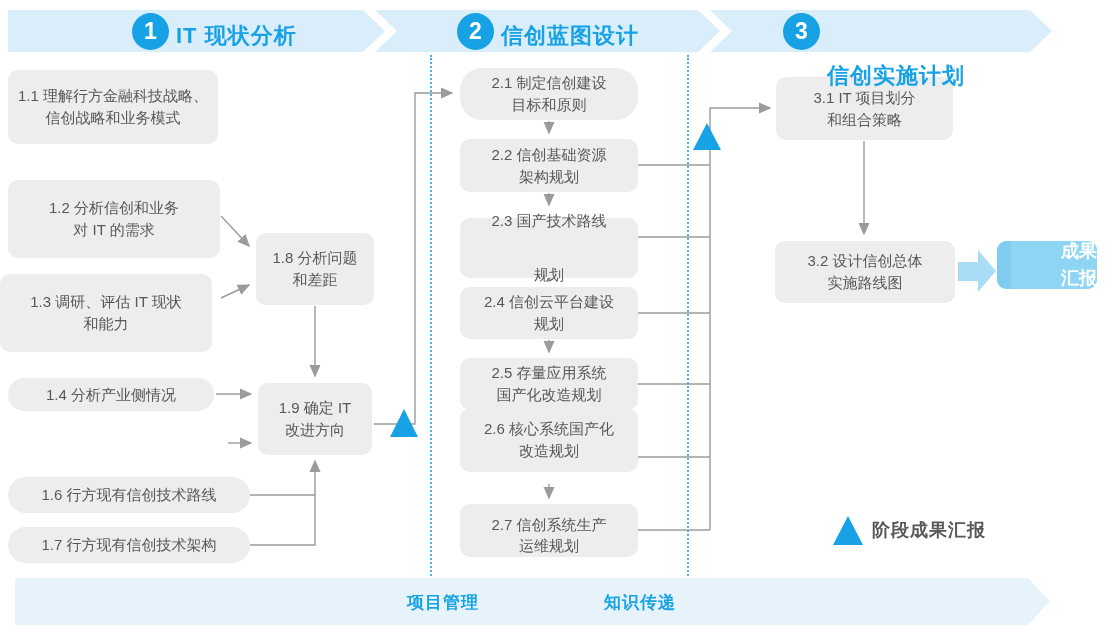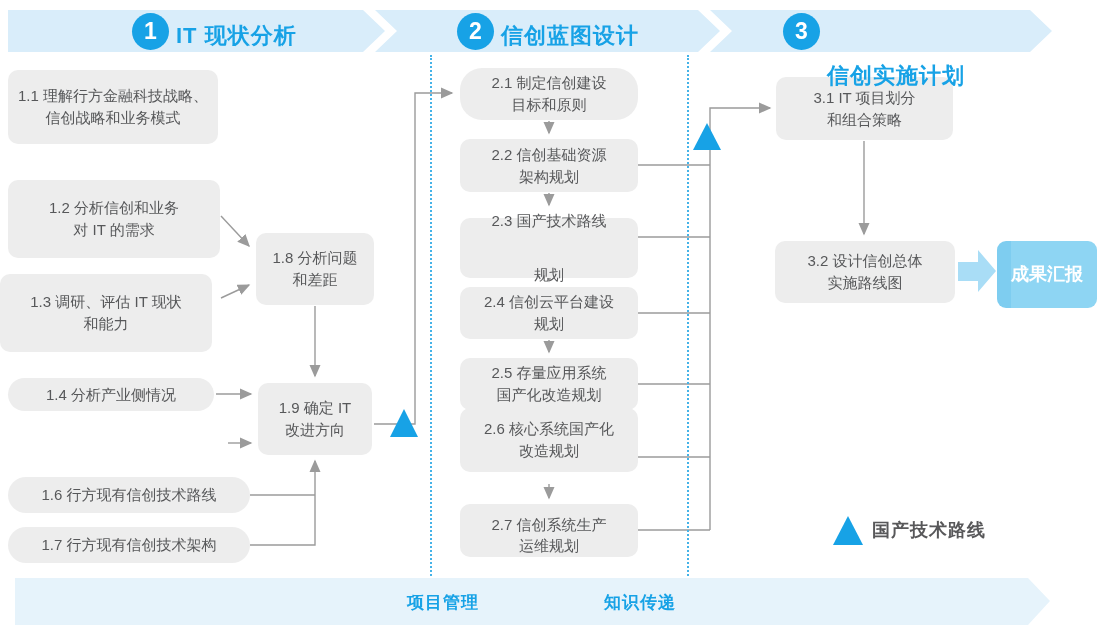--- a/index.html
+++ b/index.html
@@ -12,24 +12,24 @@
   .pill{border-radius:18px;}
   .hdr-circle{position:absolute;z-index:4;width:37px;height:37px;border-radius:50%;
        background:#17A2E6;color:#ffffff;font-weight:bold;font-size:23px;
        display:flex;align-items:center;justify-content:center;}
   .hdr-title{position:absolute;z-index:4;color:#17A2E6;font-weight:bold;font-size:22px;
        letter-spacing:1px;white-space:nowrap;}
   .dotline{position:absolute;z-index:2;top:55px;height:521px;width:0;
        border-left:2px dotted #45B3E8;}
   .footer-label{position:absolute;z-index:4;color:#17A2E6;font-weight:bold;font-size:17px;
        letter-spacing:1px;white-space:nowrap;}
-  .result-box{position:absolute;z-index:3;left:997px;top:241px;width:100px;height:67px;
+  .result-box{position:absolute;z-index:3;left:997px;top:241px;width:100px;height:48px;
        border-radius:9px;color:#ffffff;font-weight:bold;font-size:18px;line-height:1.5;
        background:linear-gradient(90deg,#7ECDF0 0 14px,#8ED5F3 14px);
-       display:flex;flex-direction:row;align-items:center;justify-content:center;text-align:center;}
+       display:flex;flex-direction:column;align-items:flex-end;justify-content:center;text-align:center;}
   .legend-label{position:absolute;z-index:4;left:872px;top:518px;color:#58585A;
        font-weight:bold;font-size:18px;letter-spacing:1px;white-space:nowrap;}
 </style>
 </head>
 <body>
 
 <div class="stage">
 
   <svg class="underlay" width="1115" height="638" viewBox="0 0 1115 638">
     <defs>
@@ -161,18 +161,18 @@
   <div class="box" style="left:775px;top:241px;width:180px;height:62px;">
     <div>3.2 设计信创总体</div>
     <div>实施路线图</div>
   </div>
 
   <div class="result-box">
     <div>成果</div>
     <div>汇报</div>
   </div>
 
-  <div class="legend-label">国产技术路线</div>
+  <div class="legend-label">阶段成果汇报</div>
 
   <div class="footer-label" style="left:407px;top:591px;">项目管理</div>
   <div class="footer-label" style="left:604px;top:591px;">知识传递</div>
 
 </div>
 
 </body></html>

